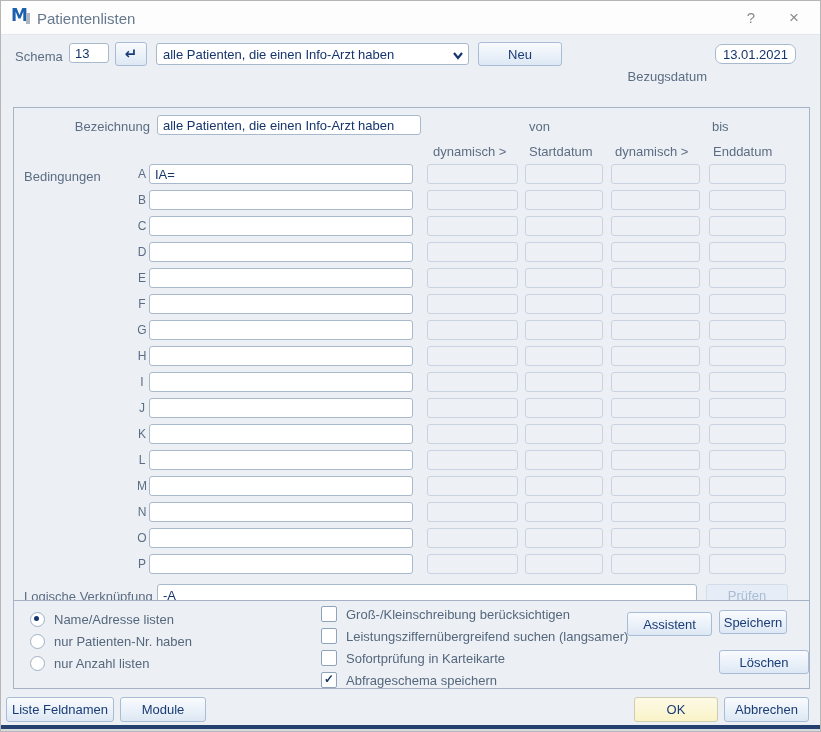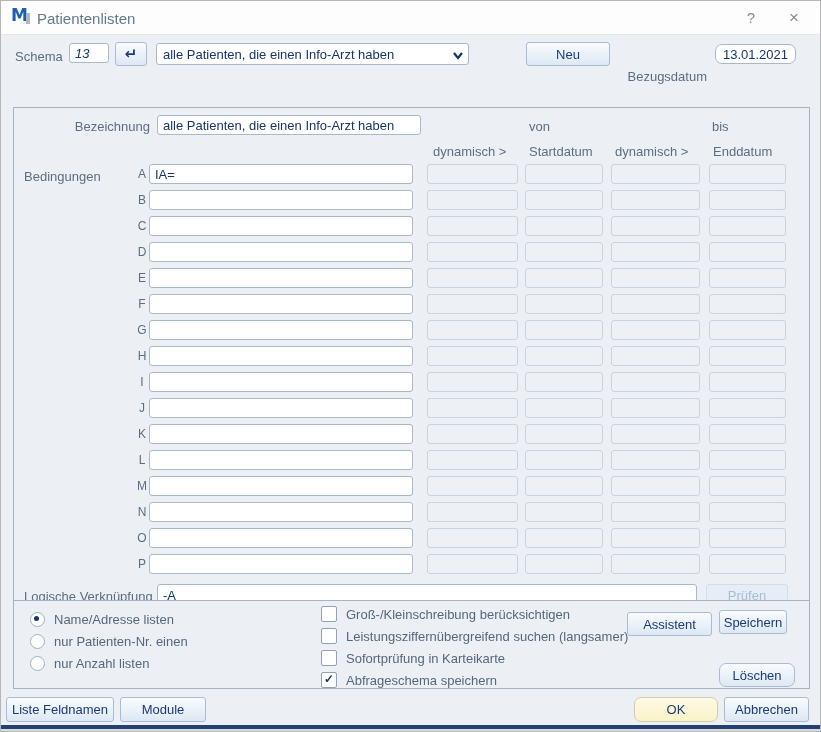--- a/index.html
+++ b/index.html
@@ -23,21 +23,21 @@
   input.txt{
     position:absolute;box-sizing:border-box;height:20px;border:1px solid #a9b9cc;border-radius:3px;
     background:#fff;color:#16356d;font-family:"Liberation Sans",sans-serif;font-size:13px;padding:0 5px;outline:none;
   }
   .btn{
     position:absolute;box-sizing:border-box;height:24px;border:1px solid #a9bcd6;border-radius:3px;
     background:linear-gradient(#f9fbfe,#dde8f4);color:#1a3c77;font-size:13px;text-align:center;
     display:flex;align-items:center;justify-content:center;cursor:default;
   }
   .btn.disabled{background:#e6edf6;border-color:#d3ddea;color:#a8bcd4;}
-  .btn.ok{background:linear-gradient(#fdfae6,#faf3c8);border-color:#cfcdb0;border-radius:7px;}
+  .btn.ok{background:linear-gradient(#fdfae6,#faf3c8);border-color:#cfcdb0;}
   
   .combo{
     position:absolute;box-sizing:border-box;height:22px;border:1px solid #a9b9cc;border-radius:3px;background:#fff;
     color:#16356d;display:flex;align-items:center;padding:0 20px 0 6px;white-space:nowrap;overflow:hidden;
   }
   .combo svg{position:absolute;right:3px;top:4px;}
   
   .panel{position:absolute;border:1px solid #a6b3c7;box-sizing:border-box;background:#ecf0f5;}
   #main-panel{left:12px;top:78px;width:797px;height:505px;margin-top:28px;}
   #options-panel{left:12px;top:599px;width:797px;height:89px;}
@@ -67,31 +67,31 @@
     <div class="logo">
       <span class="m">M</span>
       <span class="bar"></span>
     </div>
     <span class="title-text">Patientenlisten</span>
     <div class="cap-btn cap-help">?</div>
     <div class="cap-btn cap-close">×</div>
   </div>
 
   <span class="lbl" style="left:14px;top:48px;">Schema</span>
-  <input class="txt" style="left: 68px; top: 42px; width: 40px; font-style: italic;" value="13">
+  <input class="txt" style="left: 68px; top: 42px; width: 40px;" value="13">
   <div class="btn" style="left:114px;top:41px;width:32px;">
     <span style="font-family:'DejaVu Sans',sans-serif;font-weight:bold;font-size:15px;">↵</span>
   </div>
   <div class="combo" style="left:155px;top:42px;width:313px;">
     <span>alle Patienten, die einen Info-Arzt haben</span>
     <svg width="14" height="14" viewBox="0 0 14 14">
       <polyline points="3,5 7,10 11,5" fill="none" stroke="#16356d" stroke-width="2.2"></polyline>
     </svg>
   </div>
-  <div class="btn" style="left:477px;top:41px;width:84px;margin-left:48px;">Neu</div>
+  <div class="btn" style="left:477px;top:41px;width:84px;">Neu</div>
   <span class="lbl" style="left:600px;top:48px;width:106px;text-align:right;margin-top:20px;">Bezugsdatum</span>
   <input class="txt" style="left: 714px; top: 43px; width: 81px; text-align: center; padding: 0px 2px; border-radius: 7px;" value="13.01.2021">
 
   <div class="panel" id="main-panel">
     <span class="lbl" style="left:0;top:11px;width:136px;text-align:right;">Bezeichnung</span>
     <input class="txt" style="left: 143px; top: 7px; width: 264px;" value="alle Patienten, die einen Info-Arzt haben">
 
     <span class="lbl" style="left:515px;top:11px;">von</span>
     <span class="lbl" style="left:698px;top:11px;">bis</span>
     <span class="lbl" style="left:419px;top:36px;">dynamisch &gt;</span>
@@ -238,21 +238,21 @@
   </div>
 
   <div class="panel" id="options-panel">
     <div id="radio-rows">
         <div class="opt-row" style="left: 16px; top: 8px;">
           <span class="radio sel"></span>
           <span class="opt-label">Name/Adresse listen</span>
         </div>
         <div class="opt-row" style="left: 16px; top: 30px;">
           <span class="radio"></span>
-          <span class="opt-label">nur Patienten-Nr. einen</span>
+          <span class="opt-label">nur Patienten-Nr. haben</span>
         </div>
         <div class="opt-row" style="left: 16px; top: 52px;">
           <span class="radio"></span>
           <span class="opt-label">nur Anzahl listen</span>
         </div>
       </div>
     <div id="checkbox-rows">
         <div class="opt-row" style="left: 307px; top: 3px;">
           <span class="checkbox"></span>
           <span class="opt-label">Groß-/Kleinschreibung berücksichtigen</span>
@@ -265,21 +265,21 @@
           <span class="checkbox"></span>
           <span class="opt-label">Sofortprüfung in Karteikarte</span>
         </div>
         <div class="opt-row" style="left: 307px; top: 69px;">
           <span class="checkbox">✓</span>
           <span class="opt-label">Abfrageschema speichern</span>
         </div>
       </div>
     <div class="btn" style="left:613px;top:11px;width:85px;">Assistent</div>
     <div class="btn" style="left:705px;top:9px;width:68px;">Speichern</div>
-    <div class="btn" style="left:705px;top:62px;width:76px;border-radius:7px;">Löschen</div>
+    <div class="btn" style="left:705px;top:49px;width:90px;">Löschen</div>
   </div>
 
   <div class="btn" style="left:5px;top:696px;width:108px;height:25px;">Liste Feldnamen</div>
   <div class="btn" style="left:119px;top:696px;width:86px;height:25px;">Module</div>
   <div class="btn ok" style="left:633px;top:696px;width:84px;height:25px;">OK</div>
   <div class="btn" style="left:723px;top:696px;width:85px;height:25px;">Abbrechen</div>
 
   <div style="position:absolute;left:0;right:0;bottom:2px;height:4px;background:#24406e;"></div>
   <div style="position:absolute;left:0;right:0;bottom:0;height:2px;background:#d7dade;"></div>
 </div>

